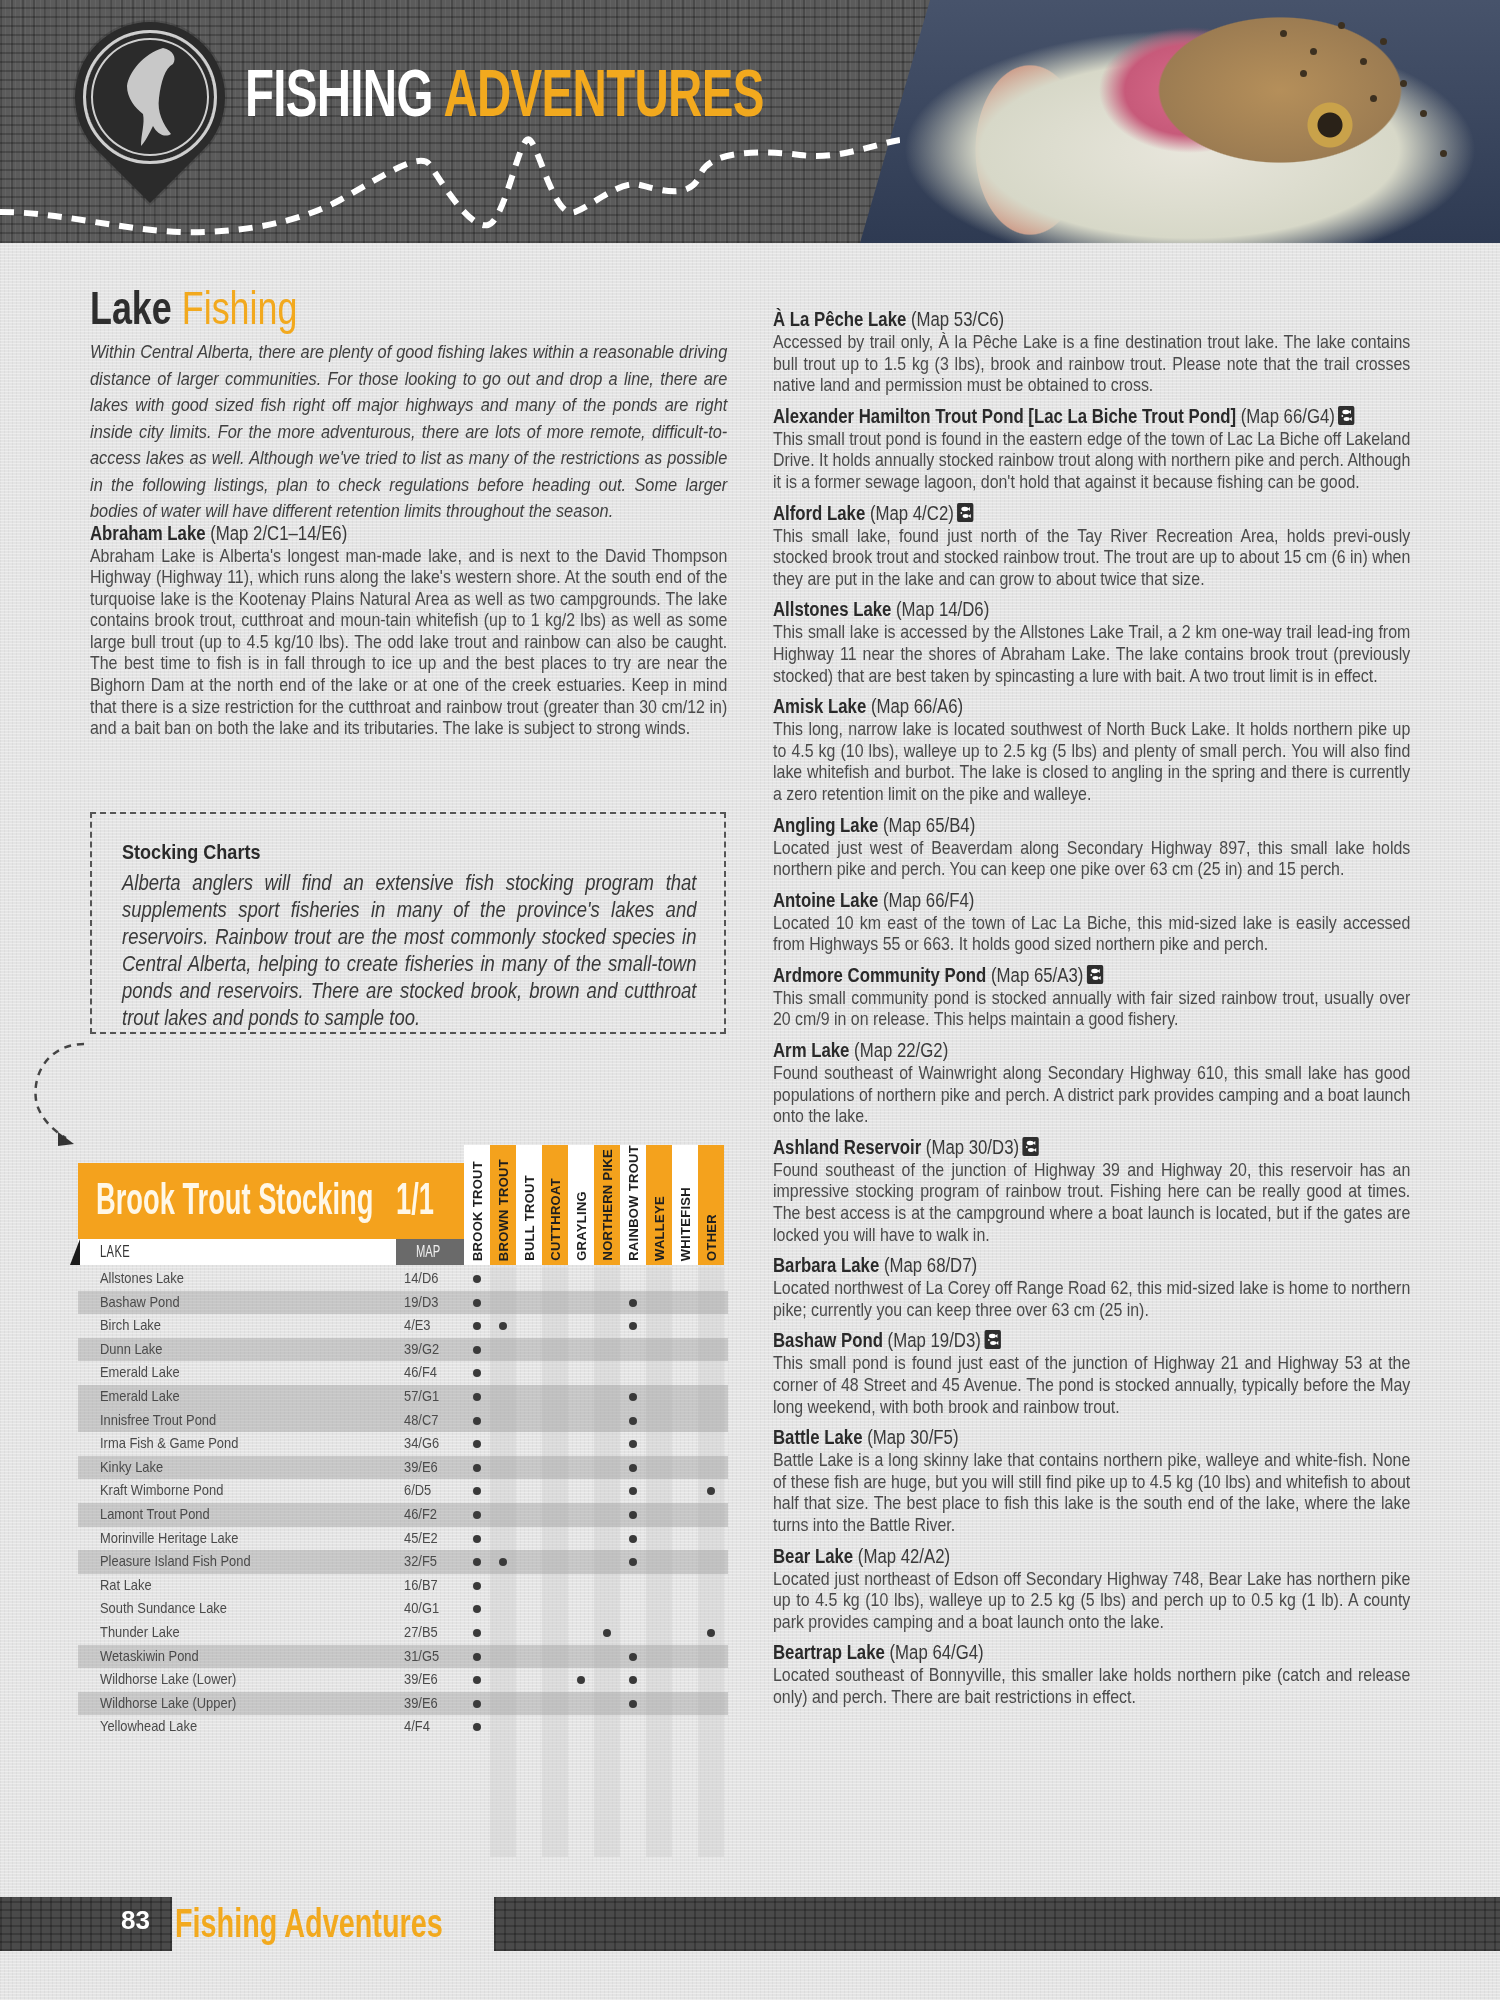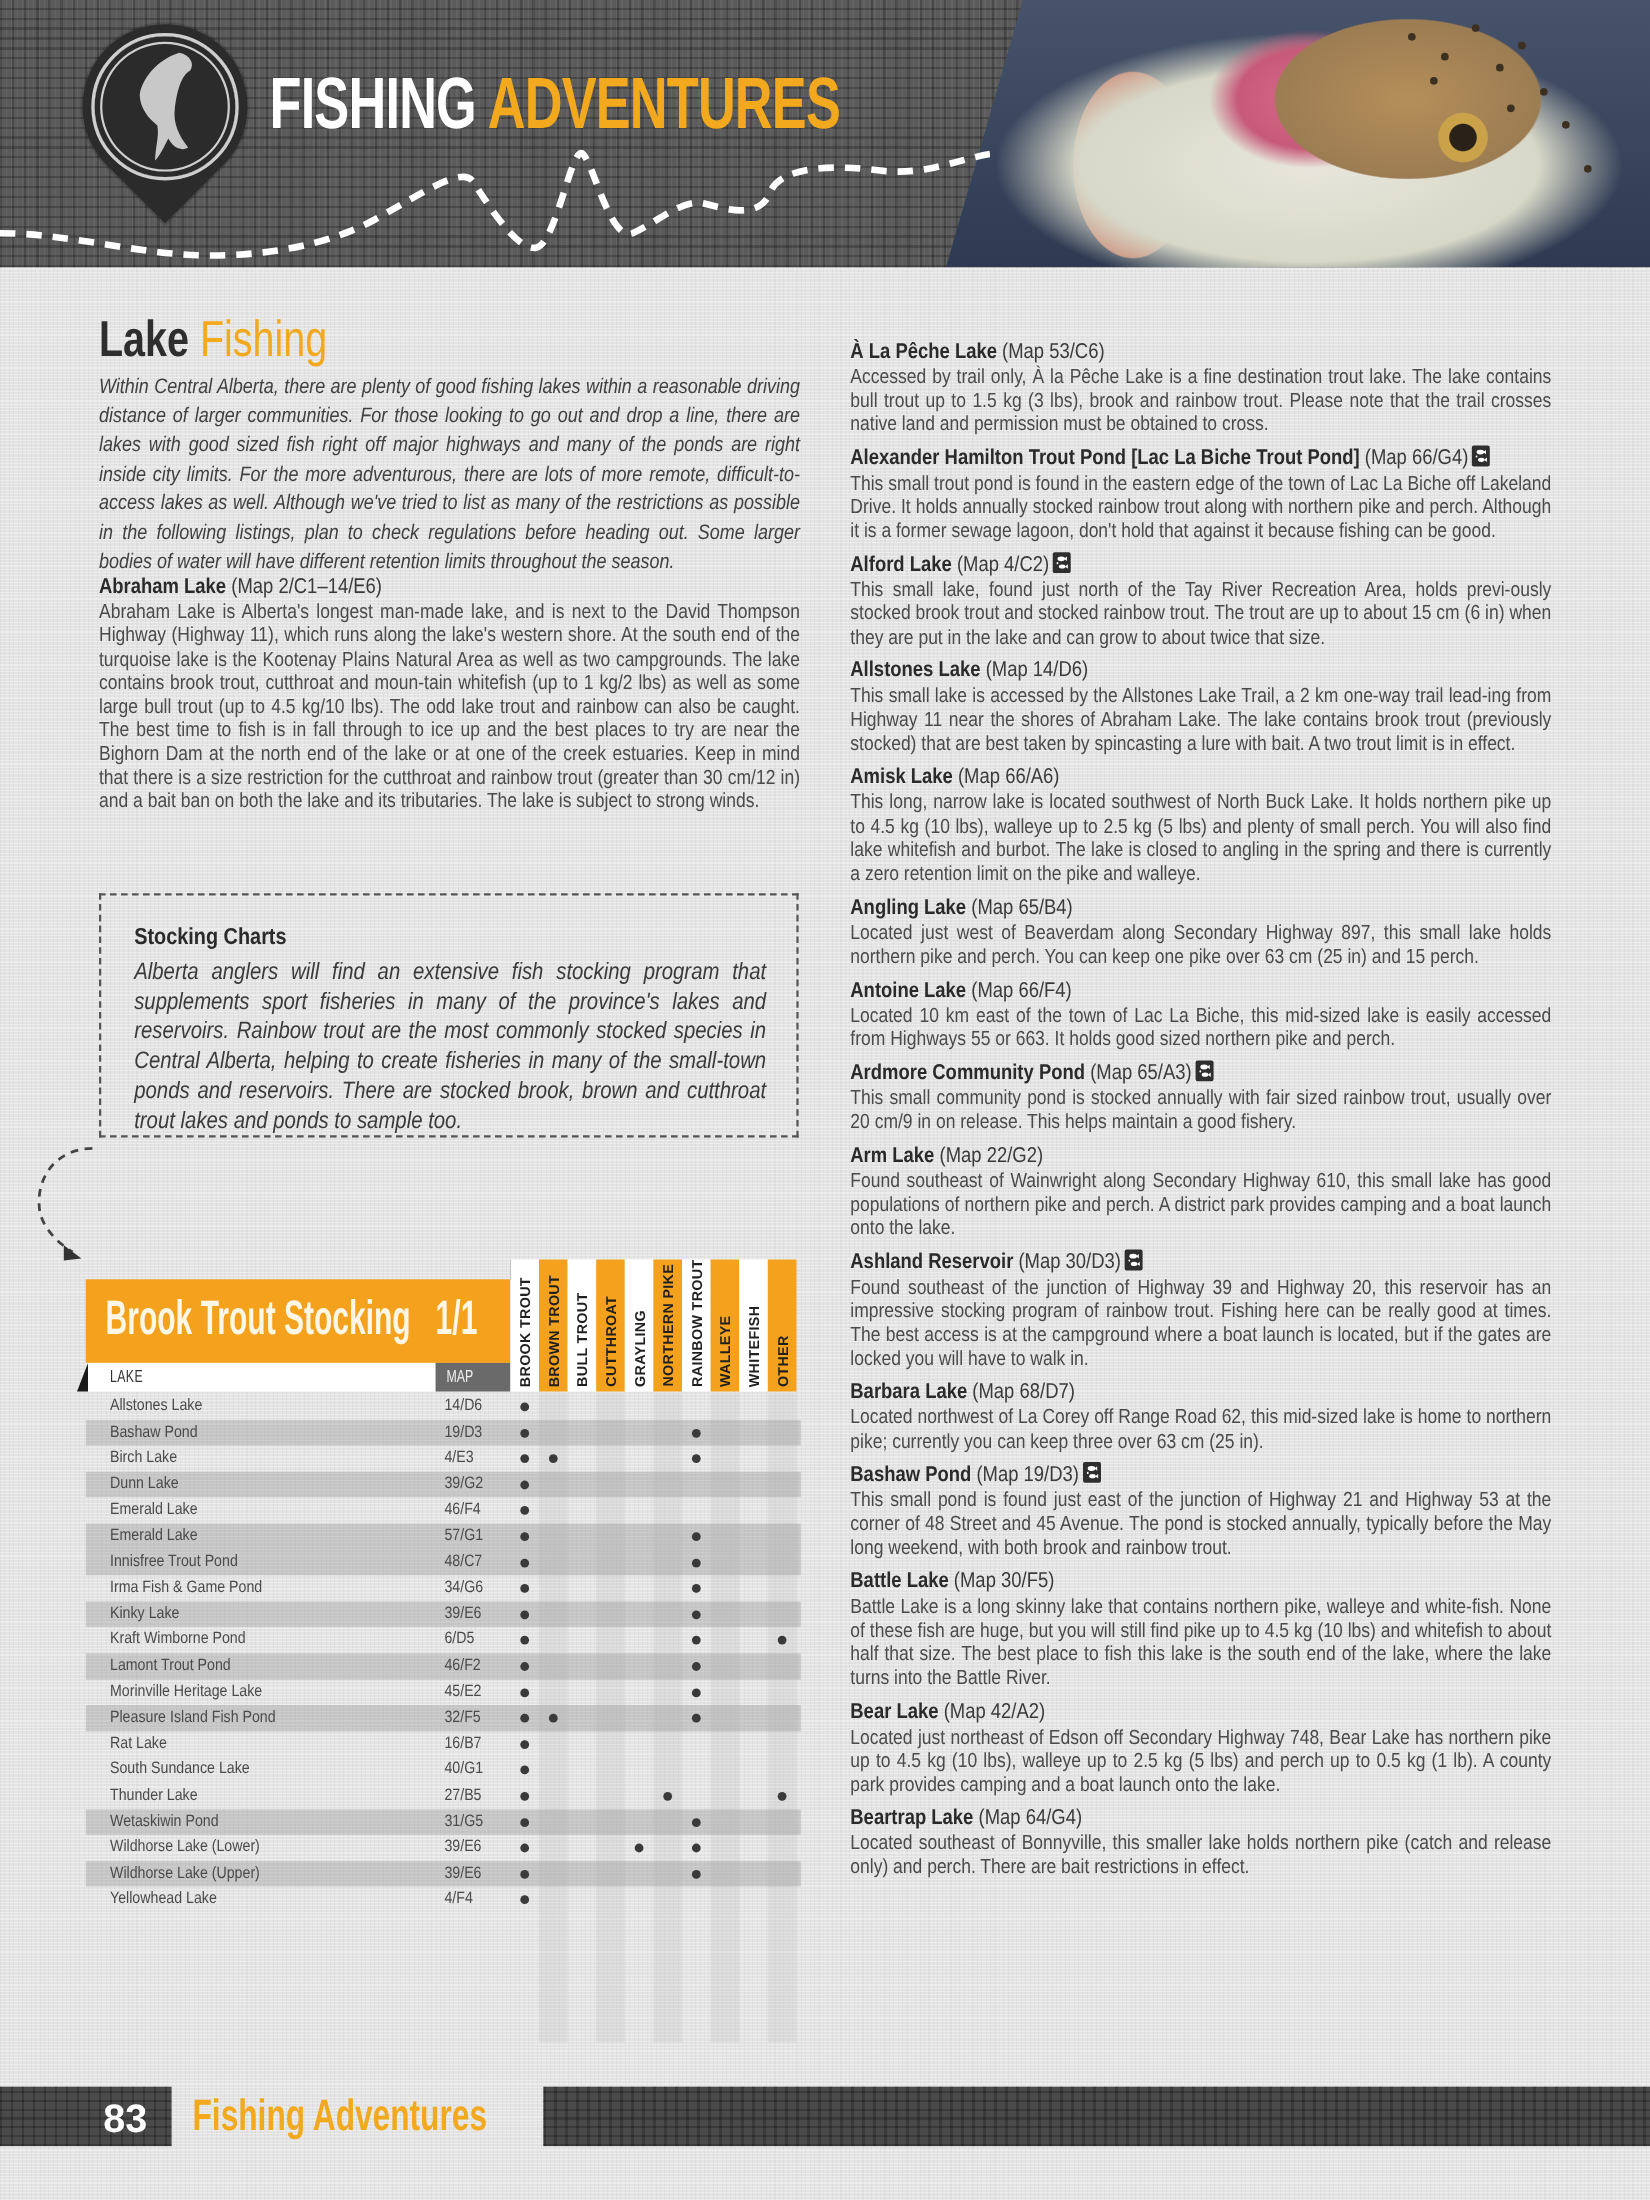--- a/index.html
+++ b/index.html
@@ -121,21 +121,21 @@
     background: #ffffff; font-size: 16px; color: #333; padding: 4px 0 0 22px;
     letter-spacing: 0.5px;
   }
   .tbl-lake-head::before {
     content: ""; position: absolute; left: -8px; top: 0; width: 0; height: 0;
     border-right: 10px solid #1a1a1a; border-top: 26px solid transparent;
   }
   .tbl-lake-head span { display: inline-block; transform: scaleX(0.7); transform-origin: left center; }
   .tbl-map-head {
     position: absolute; left: 318px; top: 94px; width: 68px; height: 26px;
-    background: #6a6a6a; color: #f0f0f0; font-size: 16px; padding: 4px 0 0 10px;
+    background: #6a6a6a; color: #f0f0f0; font-size: 16px; padding: 4px 0 0 20px;
   }
   .tbl-map-head span { display: inline-block; transform: scaleX(0.7); transform-origin: left center; }
   .species-col {
     position: absolute; top: 0; width: 26px; height: 120px;
     display: flex; align-items: flex-end; justify-content: center; padding-bottom: 4px;
   }
   .species-col.white { background: #ffffff; }
   .species-col.orange { background: #f4a21d; }
   .species-col span {
     writing-mode: vertical-rl; transform: rotate(180deg);
@@ -159,26 +159,26 @@
   .right-col .entry { margin-top: 9px; }
   .right-col .entry:first-child { margin-top: 0; }
   .stock-icon {
     display: inline-block; width: 19px; height: 19px; background: #2e2e2e; border-radius: 2px;
     vertical-align: -2px; margin-left: 4px; position: relative;
   }
   .stock-icon svg { position: absolute; left: 1px; top: 1px; width: 17px; height: 17px; }
 
   
   .footer-num {
-    position: absolute; left: 0; top: 1897px; width: 156px; height: 54px;
+    position: absolute; left: 0; top: 1897px; width: 172px; height: 54px;
     background-color: #4a4a4a;
     background-image:
       repeating-linear-gradient(0deg, rgba(0,0,0,0.22) 0 2px, transparent 2px 8px),
       repeating-linear-gradient(90deg, rgba(0,0,0,0.22) 0 2px, transparent 2px 10px);
-    color: #fff; font-size: 36px; font-weight: bold; text-align: right; padding: 8px 22px 0 0;
+    color: #fff; font-size: 26px; font-weight: bold; text-align: right; padding: 8px 22px 0 0;
   }
   .footer-title {
     position: absolute; left: 175px; top: 1903px; color: #f2a91e;
     font-size: 40px; font-weight: bold; white-space: nowrap; line-height: 1;
     transform: scaleX(0.72); transform-origin: left top;
   }
   .footer-bar {
     position: absolute; left: 494px; top: 1897px; width: 1006px; height: 54px;
     background-color: #4a4a4a;
     background-image:

